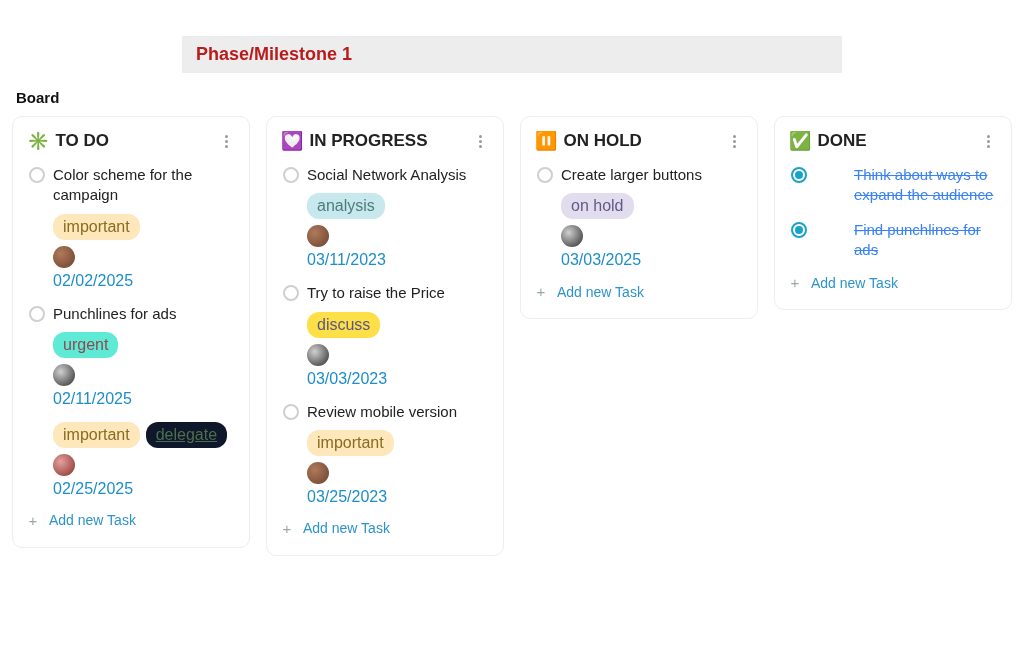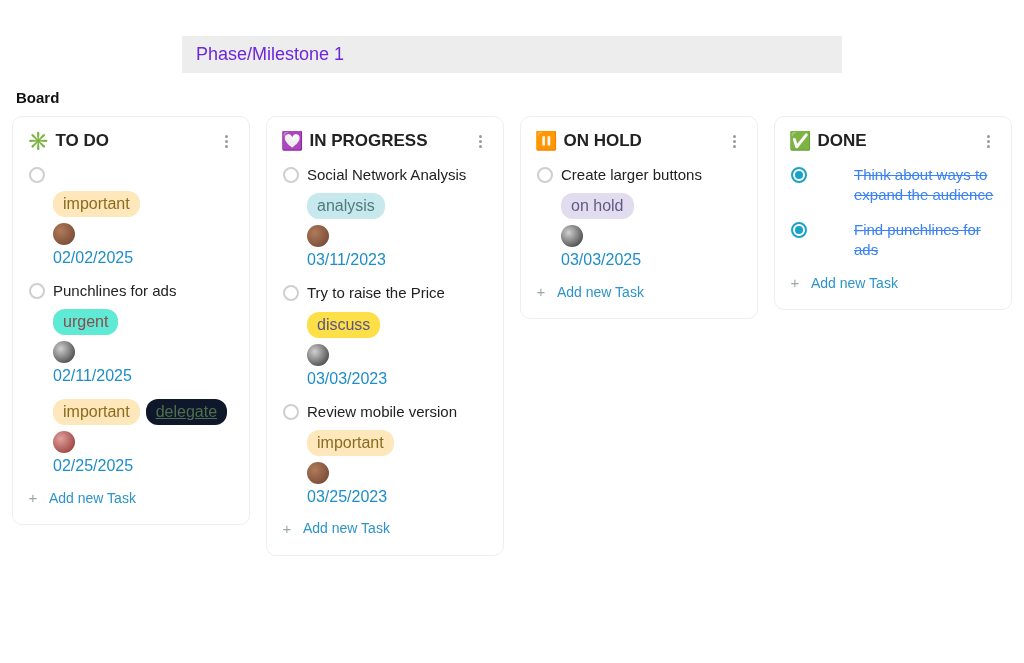--- a/index.html
+++ b/index.html
@@ -8,23 +8,23 @@
     background: #fff;
     color: #111;
     padding: 12px;
     width: 1024px;
   }
   .phase-bar {
     margin: 24px 0 16px 170px;
     background: #ededed;
     padding: 8px 14px;
     width: 660px;
-    font-weight: 400;
+    font-weight: 700;
     font-size: 18px;
-    color: #6d28d9;
+    color: #b91c1c;
   }
   .board-label {
     font-size: 15px;
     font-weight: 700;
     margin: 0 0 10px 4px;
   }
   .columns {
     display: flex;
     gap: 16px;
     align-items: flex-start;
@@ -167,20 +167,21 @@
         </div>
         <div class="kebab">
           <span></span>
           <span></span>
           <span></span>
         </div>
       </div>
       <div class="task">
         <div class="task-head">
           <span class="check"></span>
+          <span class="task-title">Color scheme for the campaign</span>
         </div>
         <div class="tags">
           <span class="tag important">important</span>
         </div>
         <span class="avatar av-brown"></span>
         <div class="date">02/02/2025</div>
       </div>
       <div class="task">
         <div class="task-head">
           <span class="check"></span>

